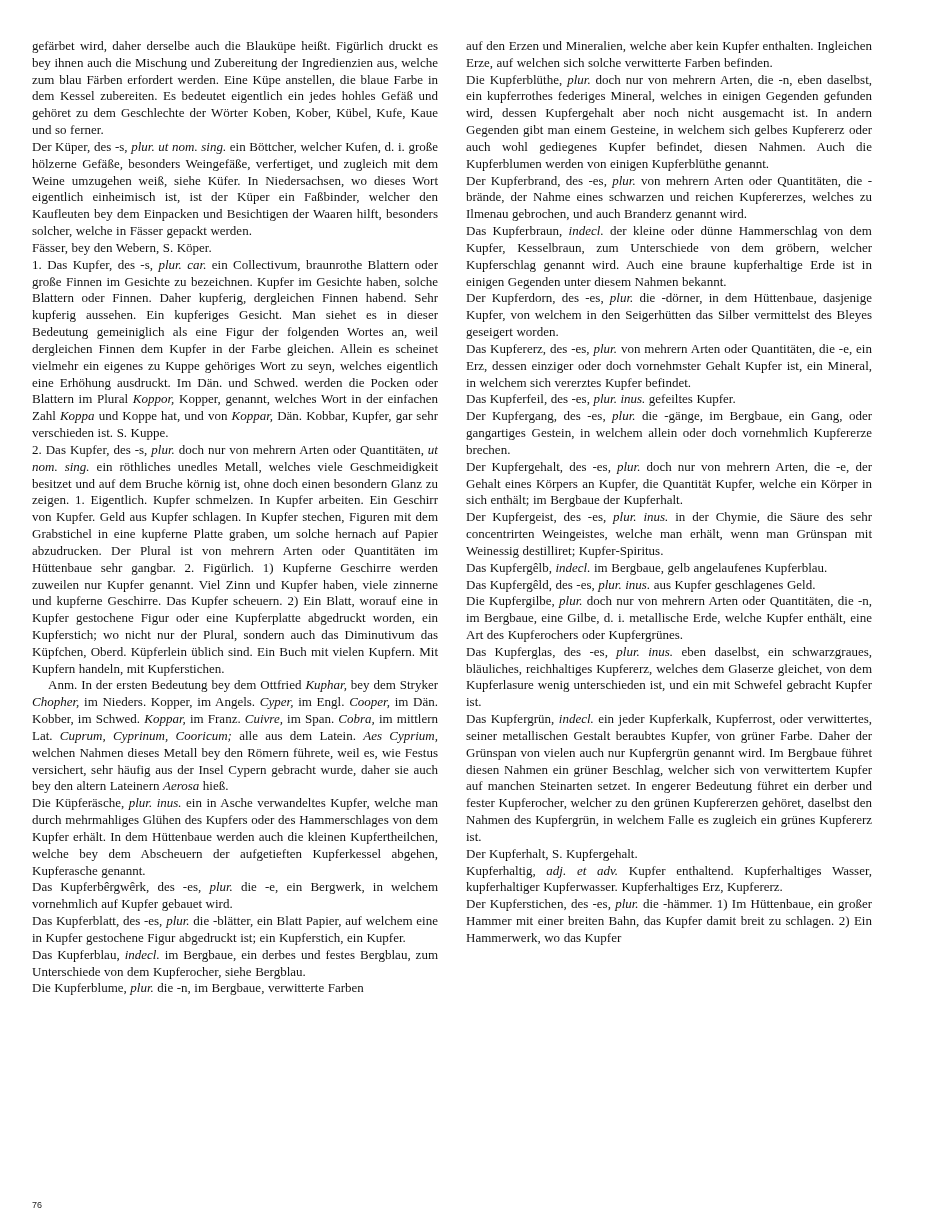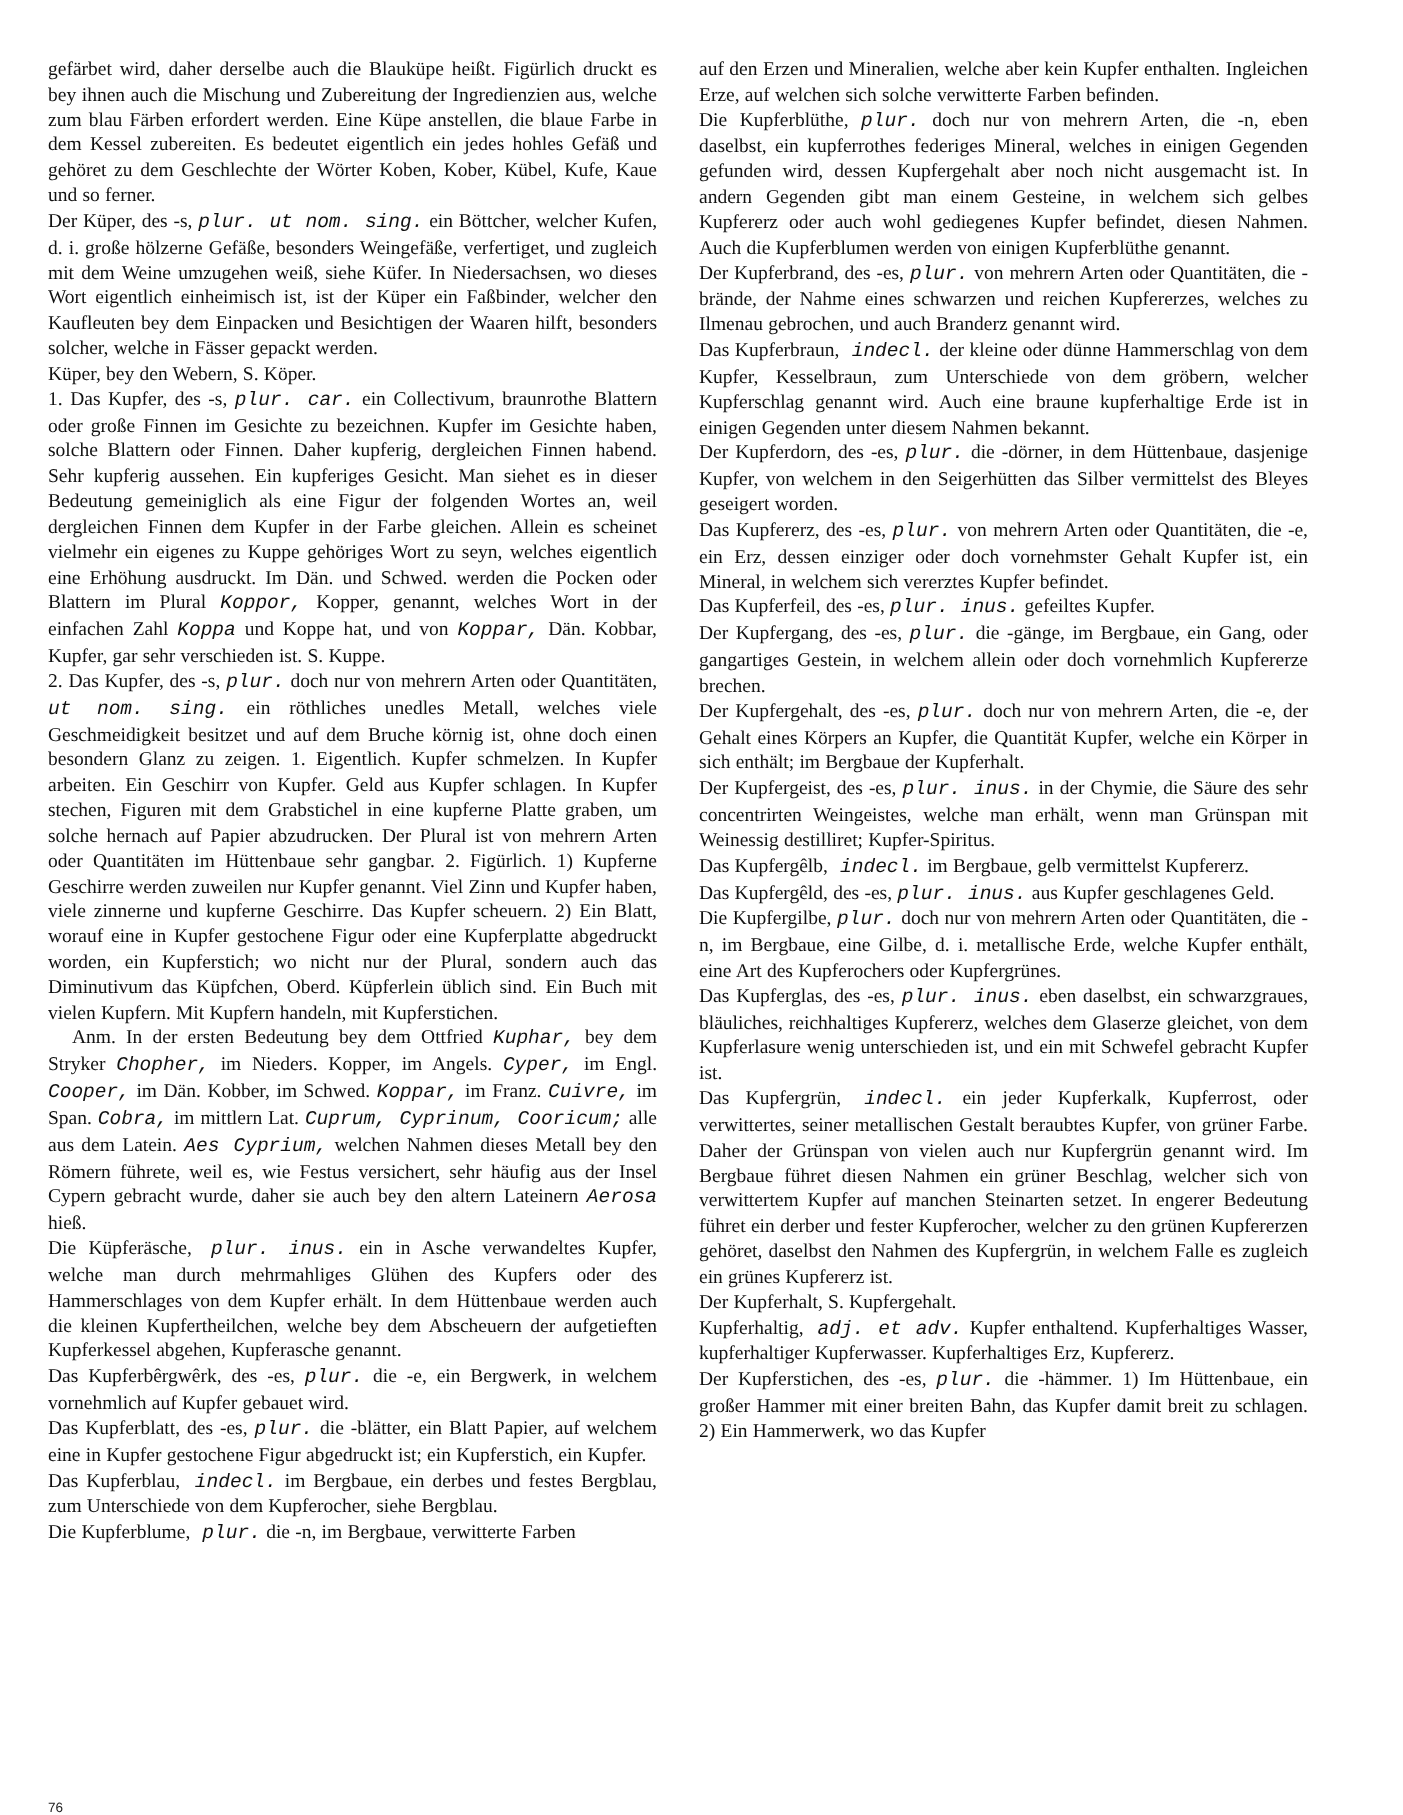--- a/index.html
+++ b/index.html
@@ -43,63 +43,62 @@
     text-indent: 0;
   }
   .col p.indent {
     text-indent: 16px;
   }
   .hw {
     font-weight: normal;
   }
   .it {
     font-style: italic;
-    font-family: Liberation Mono, monospace;
   }
   .pagenum {
     position: absolute;
     left: 32px;
     bottom: 0;
     font-size: 9px;
     font-family: Liberation Sans, sans-serif;
     color: #222;
   }
   
   .col p { word-spacing: 0.02em; }
 </style>
 </head>
 <body>
 
 <div class="page">
   <div class="columns">
     <div class="col" id="left-col">
         <p><span>gefärbet wird, daher derselbe auch die Blauküpe heißt. Figürlich druckt es bey ihnen auch die Mischung und Zubereitung der Ingredienzien aus, welche zum blau Färben erfordert werden. Eine Küpe anstellen, die blaue Farbe in dem Kessel zubereiten. Es bedeutet eigentlich ein jedes hohles Gefäß und gehöret zu dem Geschlechte der Wörter Koben, Kober, Kübel, Kufe, Kaue und so ferner.</span></p>
         <p><span class="hw">Der Küper</span><span>, des -s, </span><span class="it">plur. ut nom. sing.</span><span> ein Böttcher, welcher Kufen, d. i. große hölzerne Gefäße, besonders Weingefäße, verfertiget, und zugleich mit dem Weine umzugehen weiß, siehe Küfer. In Niedersachsen, wo dieses Wort eigentlich einheimisch ist, ist der Küper ein Faßbinder, welcher den Kaufleuten bey dem Einpacken und Besichtigen der Waaren hilft, besonders solcher, welche in Fässer gepackt werden.</span></p>
-        <p><span class="hw">Küper</span><span>, bey den Webern, S. Köper.</span></p>
+        <p><span class="hw">Fässer</span><span>, bey den Webern, S. Köper.</span></p>
         <p><span class="hw">1. Das Kupfer</span><span>, des -s, </span><span class="it">plur. car.</span><span> ein Collectivum, braunrothe Blattern oder große Finnen im Gesichte zu bezeichnen. Kupfer im Gesichte haben, solche Blattern oder Finnen. Daher kupferig, dergleichen Finnen habend. Sehr kupferig aussehen. Ein kupferiges Gesicht. Man siehet es in dieser Bedeutung gemeiniglich als eine Figur der folgenden Wortes an, weil dergleichen Finnen dem Kupfer in der Farbe gleichen. Allein es scheinet vielmehr ein eigenes zu Kuppe gehöriges Wort zu seyn, welches eigentlich eine Erhöhung ausdruckt. Im Dän. und Schwed. werden die Pocken oder Blattern im Plural </span><span class="it">Koppor,</span><span> Kopper, genannt, welches Wort in der einfachen Zahl </span><span class="it">Koppa</span><span> und Koppe hat, und von </span><span class="it">Koppar,</span><span> Dän. Kobbar, Kupfer, gar sehr verschieden ist. S. Kuppe.</span></p>
         <p><span class="hw">2. Das Kupfer</span><span>, des -s, </span><span class="it">plur.</span><span> doch nur von mehrern Arten oder Quantitäten, </span><span class="it">ut nom. sing.</span><span> ein röthliches unedles Metall, welches viele Geschmeidigkeit besitzet und auf dem Bruche körnig ist, ohne doch einen besondern Glanz zu zeigen. 1. Eigentlich. Kupfer schmelzen. In Kupfer arbeiten. Ein Geschirr von Kupfer. Geld aus Kupfer schlagen. In Kupfer stechen, Figuren mit dem Grabstichel in eine kupferne Platte graben, um solche hernach auf Papier abzudrucken. Der Plural ist von mehrern Arten oder Quantitäten im Hüttenbaue sehr gangbar. 2. Figürlich. 1) Kupferne Geschirre werden zuweilen nur Kupfer genannt. Viel Zinn und Kupfer haben, viele zinnerne und kupferne Geschirre. Das Kupfer scheuern. 2) Ein Blatt, worauf eine in Kupfer gestochene Figur oder eine Kupferplatte abgedruckt worden, ein Kupferstich; wo nicht nur der Plural, sondern auch das Diminutivum das Küpfchen, Oberd. Küpferlein üblich sind. Ein Buch mit vielen Kupfern. Mit Kupfern handeln, mit Kupferstichen.</span></p>
         <p class="indent"><span>Anm. In der ersten Bedeutung bey dem Ottfried </span><span class="it">Kuphar,</span><span> bey dem Stryker </span><span class="it">Chopher,</span><span> im Nieders. Kopper, im Angels. </span><span class="it">Cyper,</span><span> im Engl. </span><span class="it">Cooper,</span><span> im Dän. Kobber, im Schwed. </span><span class="it">Koppar,</span><span> im Franz. </span><span class="it">Cuivre,</span><span> im Span. </span><span class="it">Cobra,</span><span> im mittlern Lat. </span><span class="it">Cuprum, Cyprinum, Cooricum;</span><span> alle aus dem Latein. </span><span class="it">Aes Cyprium,</span><span> welchen Nahmen dieses Metall bey den Römern führete, weil es, wie Festus versichert, sehr häufig aus der Insel Cypern gebracht wurde, daher sie auch bey den altern Lateinern </span><span class="it">Aerosa</span><span> hieß.</span></p>
         <p><span class="hw">Die Küpferäsche,</span><span class="it"> plur. inus.</span><span> ein in Asche verwandeltes Kupfer, welche man durch mehrmahliges Glühen des Kupfers oder des Hammerschlages von dem Kupfer erhält. In dem Hüttenbaue werden auch die kleinen Kupfertheilchen, welche bey dem Abscheuern der aufgetieften Kupferkessel abgehen, Kupferasche genannt.</span></p>
         <p><span class="hw">Das Kupferbêrgwêrk</span><span>, des -es, </span><span class="it">plur.</span><span> die -e, ein Bergwerk, in welchem vornehmlich auf Kupfer gebauet wird.</span></p>
         <p><span class="hw">Das Kupferblatt</span><span>, des -es, </span><span class="it">plur.</span><span> die -blätter, ein Blatt Papier, auf welchem eine in Kupfer gestochene Figur abgedruckt ist; ein Kupferstich, ein Kupfer.</span></p>
         <p><span class="hw">Das Kupferblau,</span><span class="it"> indecl.</span><span> im Bergbaue, ein derbes und festes Bergblau, zum Unterschiede von dem Kupferocher, siehe Bergblau.</span></p>
         <p><span class="hw">Die Kupferblume,</span><span class="it"> plur.</span><span> die -n, im Bergbaue, verwitterte Farben</span></p>
       </div>
     <div class="col" id="right-col">
         <p><span>auf den Erzen und Mineralien, welche aber kein Kupfer enthalten. Ingleichen Erze, auf welchen sich solche verwitterte Farben befinden.</span></p>
         <p><span class="hw">Die Kupferblüthe</span><span>, </span><span class="it">plur.</span><span> doch nur von mehrern Arten, die -n, eben daselbst, ein kupferrothes federiges Mineral, welches in einigen Gegenden gefunden wird, dessen Kupfergehalt aber noch nicht ausgemacht ist. In andern Gegenden gibt man einem Gesteine, in welchem sich gelbes Kupfererz oder auch wohl gediegenes Kupfer befindet, diesen Nahmen. Auch die Kupferblumen werden von einigen Kupferblüthe genannt.</span></p>
         <p><span class="hw">Der Kupferbrand</span><span>, des -es, </span><span class="it">plur.</span><span> von mehrern Arten oder Quantitäten, die -brände, der Nahme eines schwarzen und reichen Kupfererzes, welches zu Ilmenau gebrochen, und auch Branderz genannt wird.</span></p>
         <p><span class="hw">Das Kupferbraun,</span><span class="it"> indecl.</span><span> der kleine oder dünne Hammerschlag von dem Kupfer, Kesselbraun, zum Unterschiede von dem gröbern, welcher Kupferschlag genannt wird. Auch eine braune kupferhaltige Erde ist in einigen Gegenden unter diesem Nahmen bekannt.</span></p>
         <p><span class="hw">Der Kupferdorn</span><span>, des -es, </span><span class="it">plur.</span><span> die -dörner, in dem Hüttenbaue, dasjenige Kupfer, von welchem in den Seigerhütten das Silber vermittelst des Bleyes geseigert worden.</span></p>
         <p><span class="hw">Das Kupfererz</span><span>, des -es, </span><span class="it">plur.</span><span> von mehrern Arten oder Quantitäten, die -e, ein Erz, dessen einziger oder doch vornehmster Gehalt Kupfer ist, ein Mineral, in welchem sich vererztes Kupfer befindet.</span></p>
         <p><span class="hw">Das Kupferfeil</span><span>, des -es, </span><span class="it">plur. inus.</span><span> gefeiltes Kupfer.</span></p>
         <p><span class="hw">Der Kupfergang</span><span>, des -es, </span><span class="it">plur.</span><span> die -gänge, im Bergbaue, ein Gang, oder gangartiges Gestein, in welchem allein oder doch vornehmlich Kupfererze brechen.</span></p>
         <p><span class="hw">Der Kupfergehalt</span><span>, des -es, </span><span class="it">plur.</span><span> doch nur von mehrern Arten, die -e, der Gehalt eines Körpers an Kupfer, die Quantität Kupfer, welche ein Körper in sich enthält; im Bergbaue der Kupferhalt.</span></p>
         <p><span class="hw">Der Kupfergeist</span><span>, des -es, </span><span class="it">plur. inus.</span><span> in der Chymie, die Säure des sehr concentrirten Weingeistes, welche man erhält, wenn man Grünspan mit Weinessig destilliret; Kupfer-Spiritus.</span></p>
-        <p><span class="hw">Das Kupfergêlb,</span><span class="it"> indecl.</span><span> im Bergbaue, gelb vermittelst Kupfererz.</span></p>
+        <p><span class="hw">Das Kupfergêlb,</span><span class="it"> indecl.</span><span> im Bergbaue, gelb angelaufenes Kupferblau.</span></p>
         <p><span class="hw">Das Kupfergêld</span><span>, des -es, </span><span class="it">plur. inus.</span><span> aus Kupfer geschlagenes Geld.</span></p>
         <p><span class="hw">Die Kupfergilbe</span><span>, </span><span class="it">plur.</span><span> doch nur von mehrern Arten oder Quantitäten, die -n, im Bergbaue, eine Gilbe, d. i. metallische Erde, welche Kupfer enthält, eine Art des Kupferochers oder Kupfergrünes.</span></p>
         <p><span class="hw">Das Kupferglas</span><span>, des -es, </span><span class="it">plur. inus.</span><span> eben daselbst, ein schwarzgraues, bläuliches, reichhaltiges Kupfererz, welches dem Glaserze gleichet, von dem Kupferlasure wenig unterschieden ist, und ein mit Schwefel gebracht Kupfer ist.</span></p>
         <p><span class="hw">Das Kupfergrün,</span><span class="it"> indecl.</span><span> ein jeder Kupferkalk, Kupferrost, oder verwittertes, seiner metallischen Gestalt beraubtes Kupfer, von grüner Farbe. Daher der Grünspan von vielen auch nur Kupfergrün genannt wird. Im Bergbaue führet diesen Nahmen ein grüner Beschlag, welcher sich von verwittertem Kupfer auf manchen Steinarten setzet. In engerer Bedeutung führet ein derber und fester Kupferocher, welcher zu den grünen Kupfererzen gehöret, daselbst den Nahmen des Kupfergrün, in welchem Falle es zugleich ein grünes Kupfererz ist.</span></p>
         <p><span class="hw">Der Kupferhalt</span><span>, S. Kupfergehalt.</span></p>
         <p><span class="hw">Kupferhaltig,</span><span class="it"> adj. et adv.</span><span> Kupfer enthaltend. Kupferhaltiges Wasser, kupferhaltiger Kupferwasser. Kupferhaltiges Erz, Kupfererz.</span></p>
         <p><span class="hw">Der Kupferstichen</span><span>, des -es, </span><span class="it">plur.</span><span> die -hämmer. 1) Im Hüttenbaue, ein großer Hammer mit einer breiten Bahn, das Kupfer damit breit zu schlagen. 2) Ein Hammerwerk, wo das Kupfer</span></p>
       </div>
   </div>
   <div class="pagenum">76</div>

